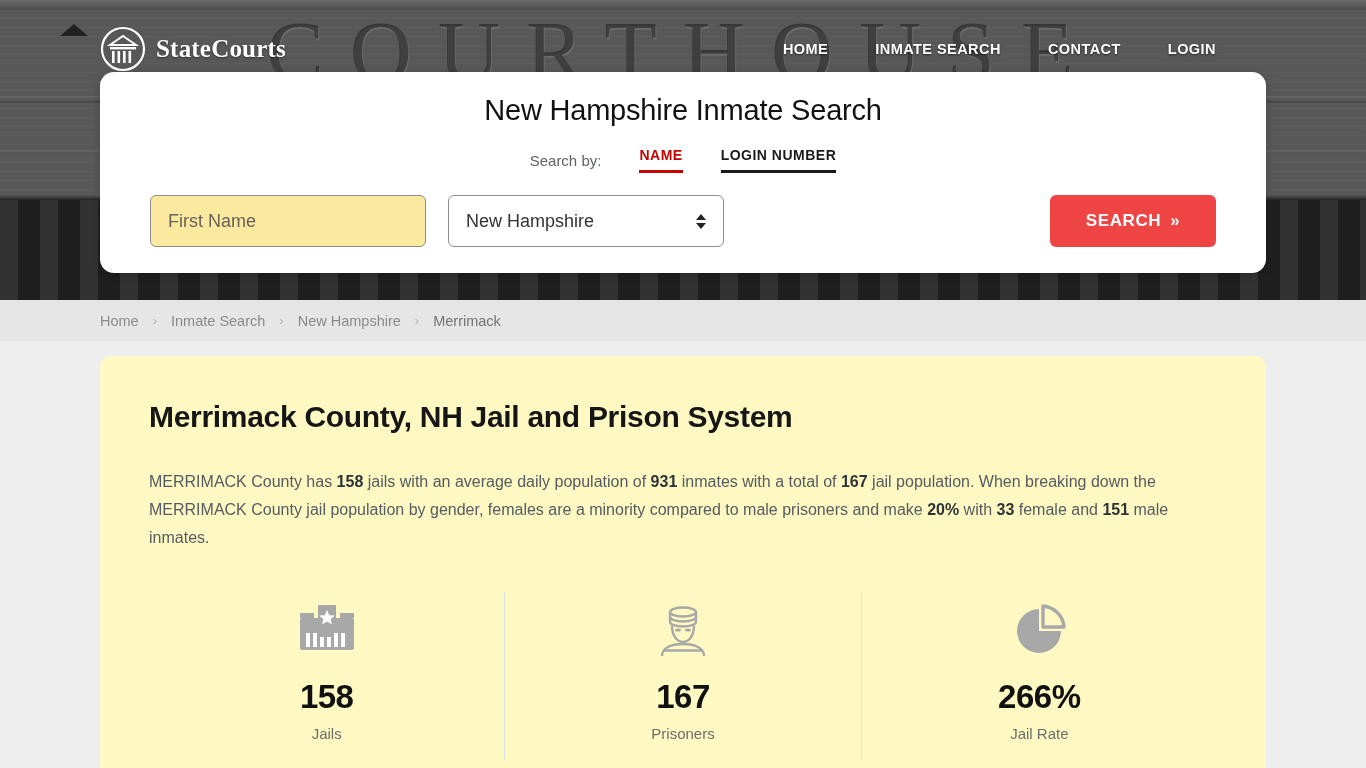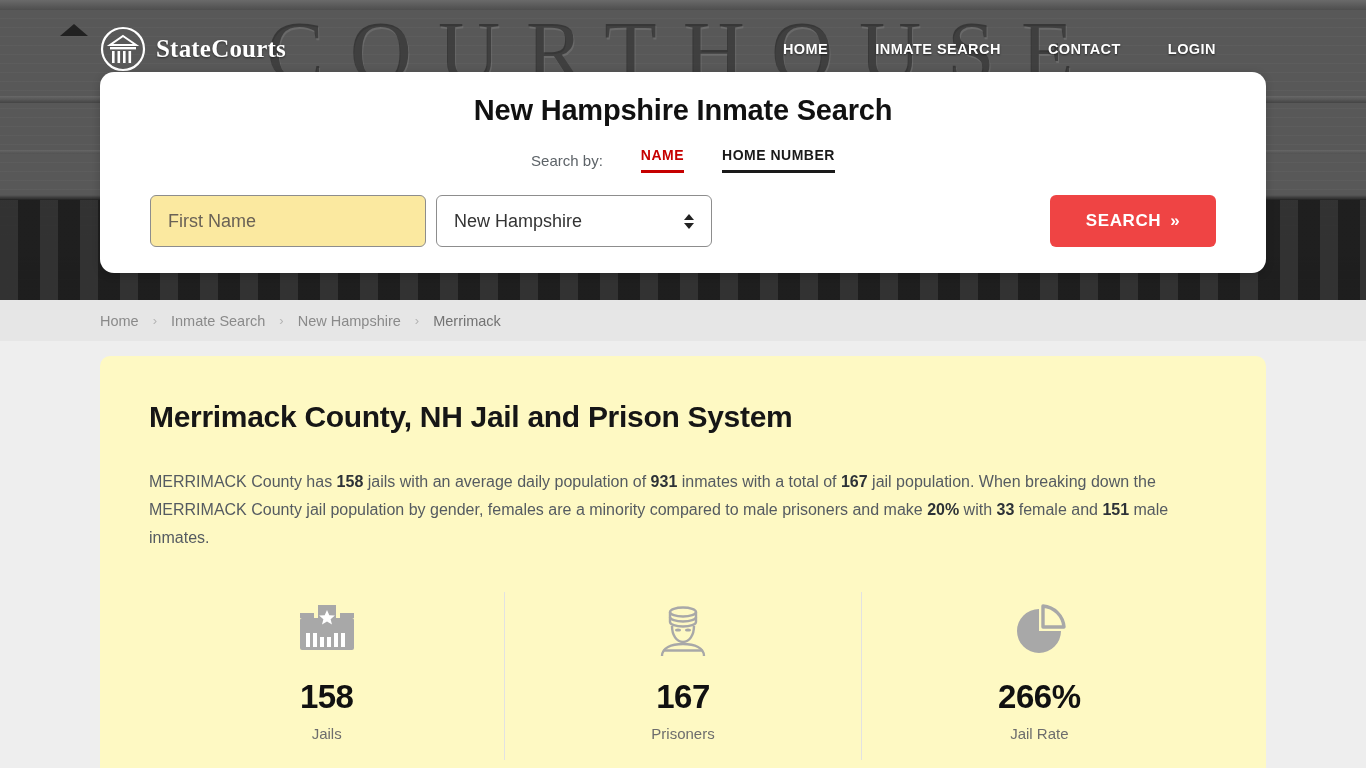--- a/index.html
+++ b/index.html
@@ -129,21 +129,21 @@
     background: #ffffff;
     border-radius: 14px;
     padding: 22px 50px 26px;
     z-index: 6;
     box-shadow: 0 2px 8px rgba(0,0,0,.18);
   }
   .search-title {
     margin: 0;
     text-align: center;
     font-size: 29px;
-    font-weight: bold;
+    font-weight: normal;
     color: #111111;
     letter-spacing: -.2px;
   }
   .searchby-row {
     display: flex;
     align-items: center;
     justify-content: center;
     gap: 38px;
     margin-top: 20px;
   }
@@ -154,21 +154,21 @@
     letter-spacing: .5px;
     padding-bottom: 7px;
     cursor: pointer;
   }
   .tab.active { color: #c60000; border-bottom: 3px solid #c60000; }
   .tab.inactive { color: #1a1a1a; border-bottom: 3px solid #1a1a1a; }
 
   .form-row {
     display: flex;
     align-items: center;
-    gap: 10px;
+    gap: 22px;
     margin-top: 22px;
   }
   .field {
     height: 52px;
     border: 1px solid #8d8d8d;
     border-radius: 6px;
     font-size: 18px;
     padding: 0 17px;
     outline: none;
     font-family: "Liberation Sans", sans-serif;
@@ -314,21 +314,21 @@
       <a href="#">LOGIN</a>
     </nav>
   </div>
 
   <div class="search-card">
     <h1 class="search-title">New Hampshire Inmate Search</h1>
 
     <div class="searchby-row">
       <span class="searchby-label">Search by:</span>
       <span class="tab active">NAME</span>
-      <span class="tab inactive">HOME NUMBER</span>
+      <span class="tab inactive">LOGIN NUMBER</span>
     </div>
 
     <div class="form-row">
       <input class="field autofill" type="text" placeholder="First Name" style="">
       <div class="field state">
         <span>New Hampshire</span>
         <span class="spinner">
           <i class="up"></i>
             <i class="dn"></i>
         </span>

